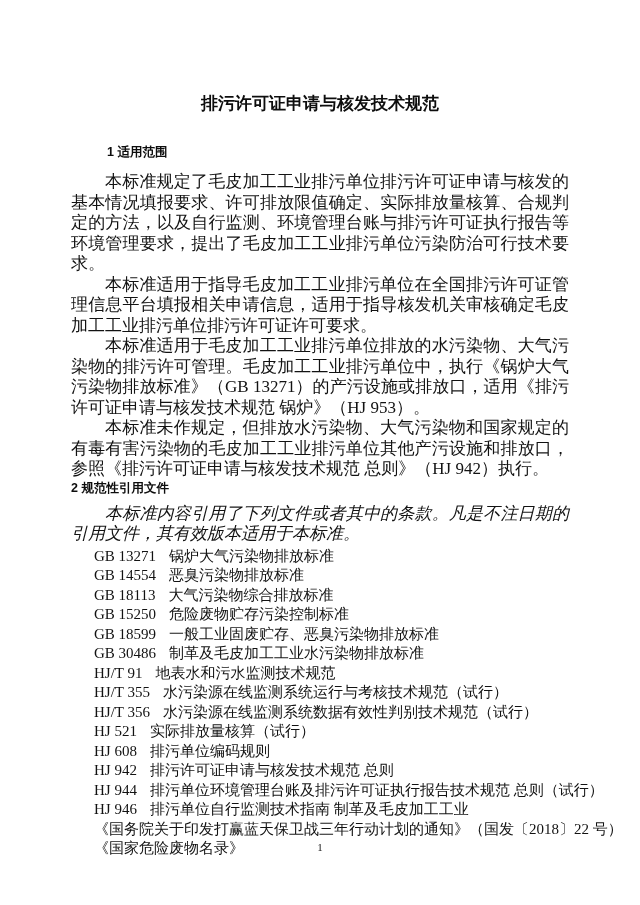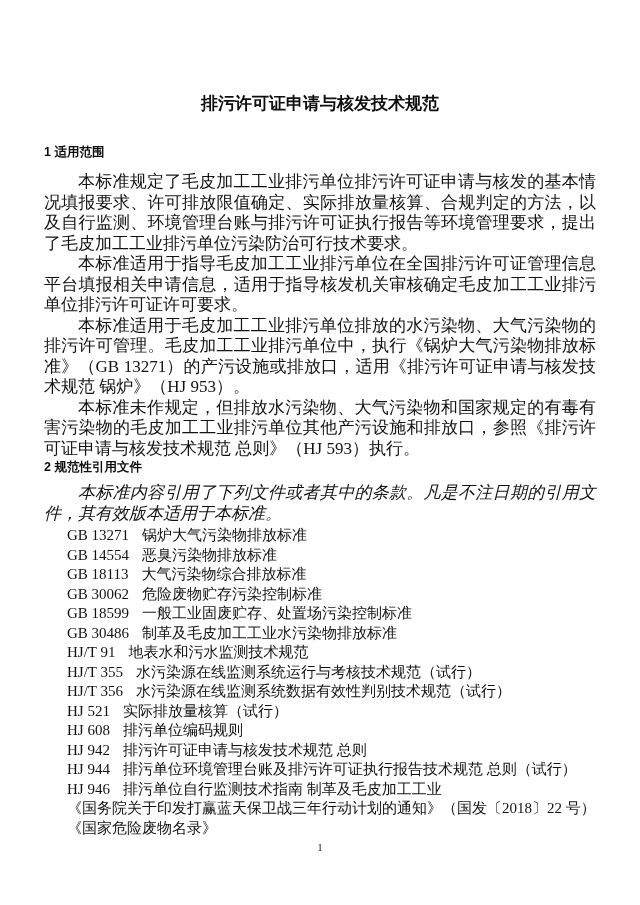--- a/index.html
+++ b/index.html
@@ -8,21 +8,21 @@
     background: #ffffff;
   }
   .page {
     position: relative;
     width: 640px;
     height: 905px;
     margin: 0 auto;
     background: #ffffff;
     color: #121212;
     box-sizing: border-box;
-    padding: 0 44px;
+    padding: 0 71px;
     overflow: hidden;
     font-family: "Liberation Serif", "DejaVu Serif", serif;
   }
   .doc-title {
     margin: 0;
     text-align: center;
     font-family: "Liberation Sans", "DejaVu Sans", sans-serif;
     font-weight: bold;
     font-size: 17px;
     line-height: 24px;
@@ -31,21 +31,21 @@
   .doc-title-first { margin-top: 92px; }
   .doc-title-second { margin-top: 13px; }
   .section-heading {
     margin: 0;
     font-family: "Liberation Sans", "DejaVu Sans", sans-serif;
     font-weight: bold;
     font-size: 12.5px;
     line-height: 17px;
     color: #0d0d0d;
   }
-  .heading-scope { margin-top: 28px; }
+  .heading-scope { margin-top: 28px; margin-left: 36px; }
   .heading-references { }
   .body-paragraphs { margin-top: 11px; }
   .body-paragraphs p,
   .ref-intro {
     margin: 0;
     font-size: 17px;
     line-height: 20.5px;
     text-indent: 2em;
     text-align: justify;
     color: #121212;
@@ -83,33 +83,33 @@
 
   <h1 class="doc-title doc-title-first">排污许可证申请与核发技术规范</h1>
 
 
   <h2 class="section-heading heading-scope">1 适用范围</h2>
 
   <div class="body-paragraphs">
     <p>本标准规定了毛皮加工工业排污单位排污许可证申请与核发的基本情况填报要求、许可排放限值确定、实际排放量核算、合规判定的方法，以及自行监测、环境管理台账与排污许可证执行报告等环境管理要求，提出了毛皮加工工业排污单位污染防治可行技术要求。</p>
     <p>本标准适用于指导毛皮加工工业排污单位在全国排污许可证管理信息平台填报相关申请信息，适用于指导核发机关审核确定毛皮加工工业排污单位排污许可证许可要求。</p>
     <p>本标准适用于毛皮加工工业排污单位排放的水污染物、大气污染物的排污许可管理。毛皮加工工业排污单位中，执行《锅炉大气污染物排放标准》（GB 13271）的产污设施或排放口，适用《排污许可证申请与核发技术规范 锅炉》（HJ 953）。</p>
-    <p>本标准未作规定，但排放水污染物、大气污染物和国家规定的有毒有害污染物的毛皮加工工业排污单位其他产污设施和排放口，参照《排污许可证申请与核发技术规范 总则》（HJ 593）执行。</p>
+    <p>本标准未作规定，但排放水污染物、大气污染物和国家规定的有毒有害污染物的毛皮加工工业排污单位其他产污设施和排放口，参照《排污许可证申请与核发技术规范 总则》（HJ 942）执行。</p>
   </div>
 
   <h2 class="section-heading heading-references">2 规范性引用文件</h2>
 
   <p class="ref-intro">本标准内容引用了下列文件或者其中的条款。凡是不注日期的引用文件，其有效版本适用于本标准。</p>
 
   <div class="ref-list" id="ref-list">
       <div class="ref-item"><span class="ref-code">GB 13271</span><span>锅炉大气污染物排放标准</span></div>
       <div class="ref-item"><span class="ref-code">GB 14554</span><span>恶臭污染物排放标准</span></div>
       <div class="ref-item"><span class="ref-code">GB 18113</span><span>大气污染物综合排放标准</span></div>
-      <div class="ref-item"><span class="ref-code">GB 30062</span><span>危险废物贮存污染控制标准</span></div>
-      <div class="ref-item"><span class="ref-code">GB 18599</span><span>一般工业固废贮存、处置场污染控制标准</span></div>
+      <div class="ref-item"><span class="ref-code">GB 15250</span><span>危险废物贮存污染控制标准</span></div>
+      <div class="ref-item"><span class="ref-code">GB 18599</span><span>一般工业固废贮存、恶臭污染物排放标准</span></div>
       <div class="ref-item"><span class="ref-code">GB 30486</span><span>制革及毛皮加工工业水污染物排放标准</span></div>
       <div class="ref-item"><span class="ref-code">HJ/T 91</span><span>地表水和污水监测技术规范</span></div>
       <div class="ref-item"><span class="ref-code">HJ/T 355</span><span>水污染源在线监测系统运行与考核技术规范（试行）</span></div>
       <div class="ref-item"><span class="ref-code">HJ/T 356</span><span>水污染源在线监测系统数据有效性判别技术规范（试行）</span></div>
       <div class="ref-item"><span class="ref-code">HJ 521</span><span>实际排放量核算（试行）</span></div>
       <div class="ref-item"><span class="ref-code">HJ 608</span><span>排污单位编码规则</span></div>
       <div class="ref-item"><span class="ref-code">HJ 942</span><span>排污许可证申请与核发技术规范 总则</span></div>
       <div class="ref-item"><span class="ref-code">HJ 944</span><span>排污单位环境管理台账及排污许可证执行报告技术规范 总则（试行）</span></div>
       <div class="ref-item"><span class="ref-code">HJ 946</span><span>排污单位自行监测技术指南 制革及毛皮加工工业</span></div>
       <div class="ref-item"><span>《国务院关于印发打赢蓝天保卫战三年行动计划的通知》（国发〔2018〕22 号）</span></div>

